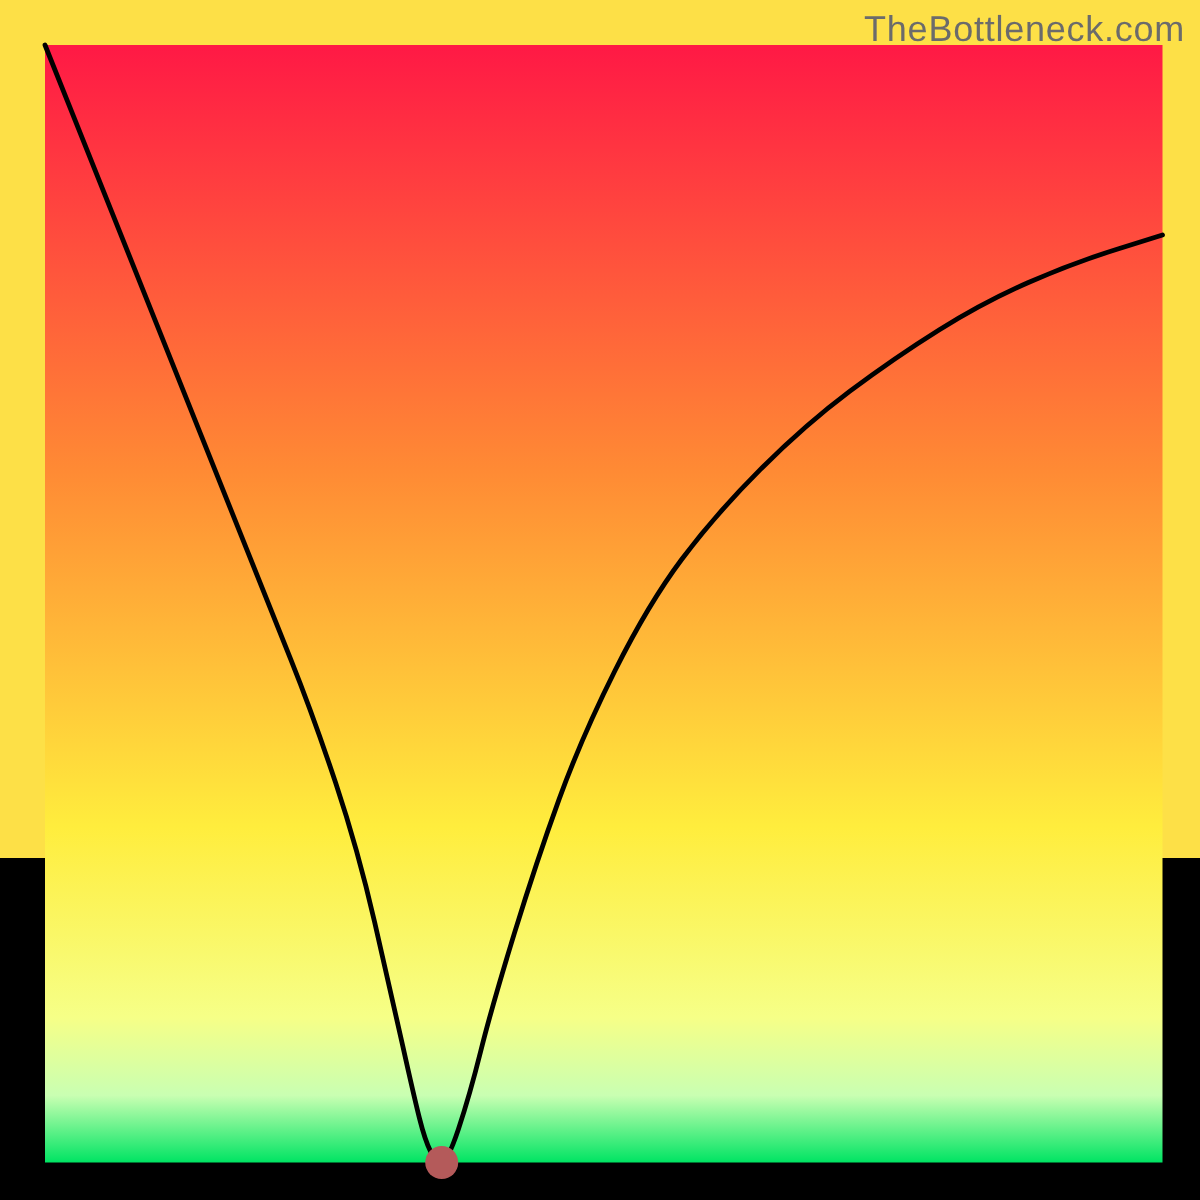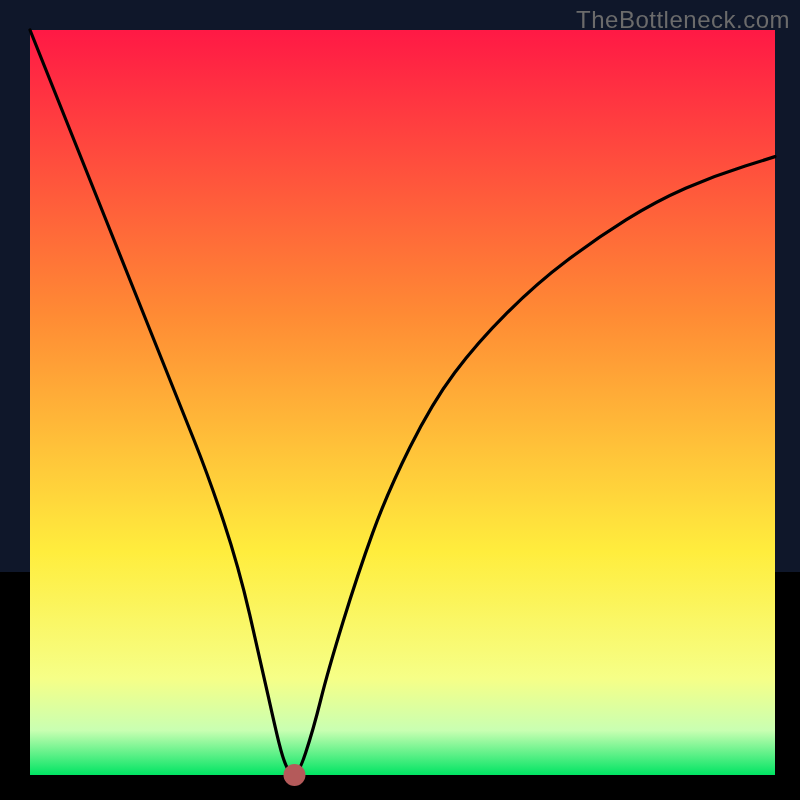--- a/index.html
+++ b/index.html
@@ -8,21 +8,21 @@
     width: 800px;
     height: 800px;
     overflow: hidden;
     background: #000;
     font-family: Arial, Helvetica, sans-serif;
   }
   .frame {
     position: relative;
     width: 800px;
     height: 572px;
-    background: #0f172a;
+    background: #fde047;
   }
   .watermark {
     position: absolute;
     top: 6px;
     right: 10px;
     color: #6b6b6b;
     font-size: 24px;
     font-weight: 500;
     letter-spacing: 0.5px;
     z-index: 3;

